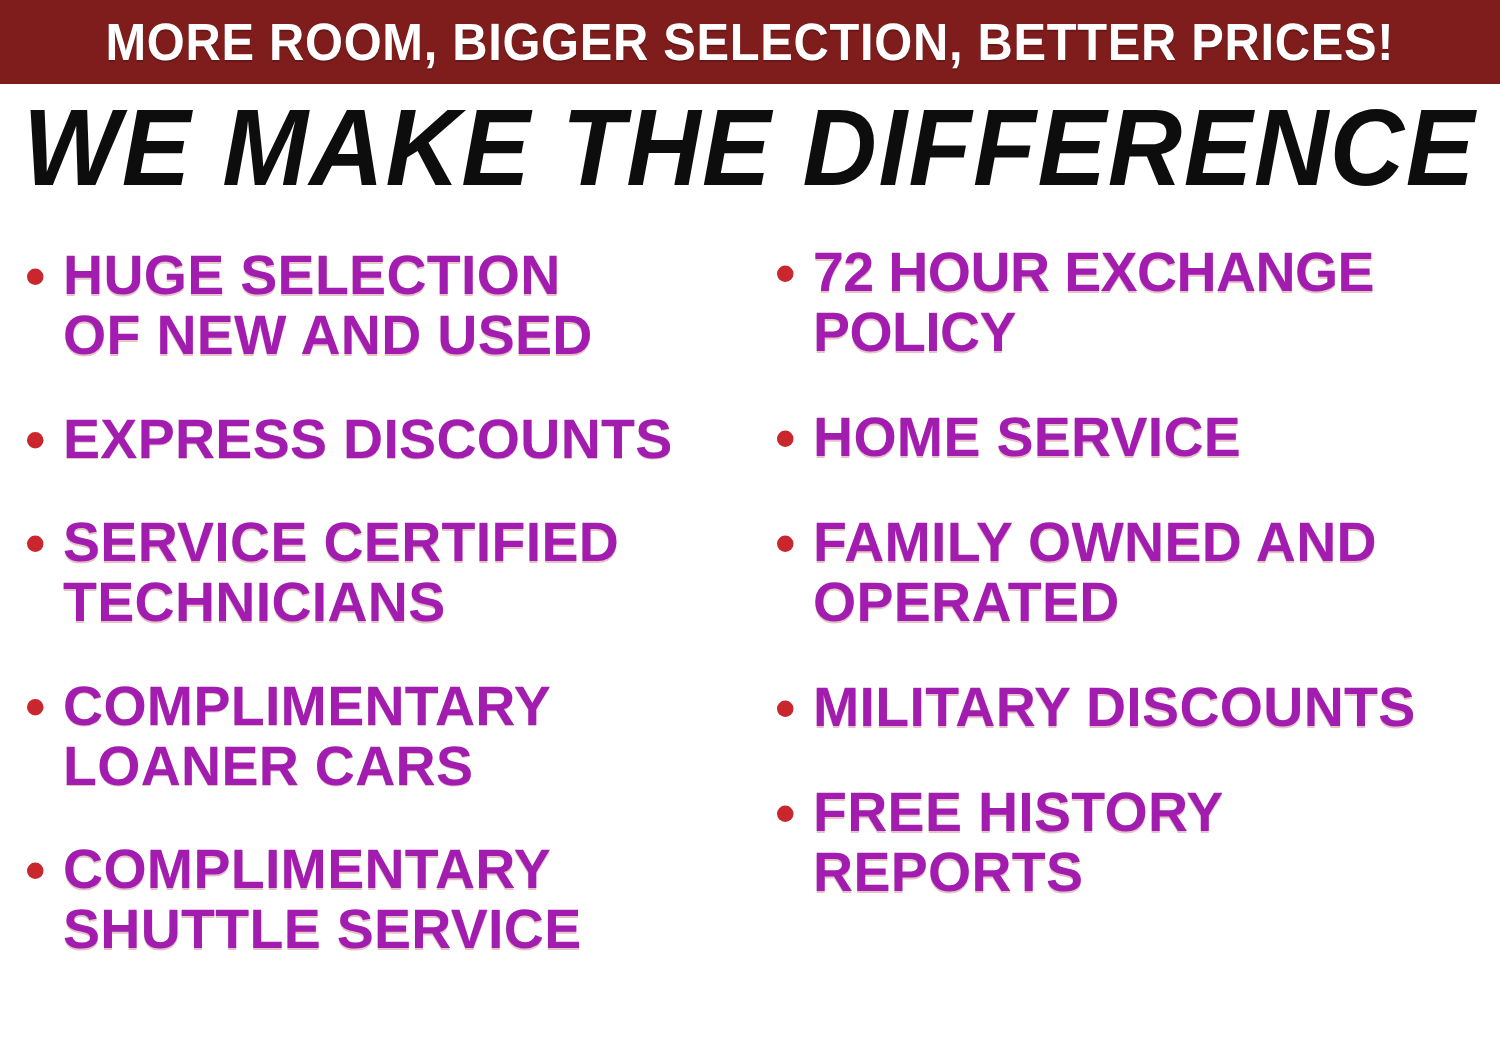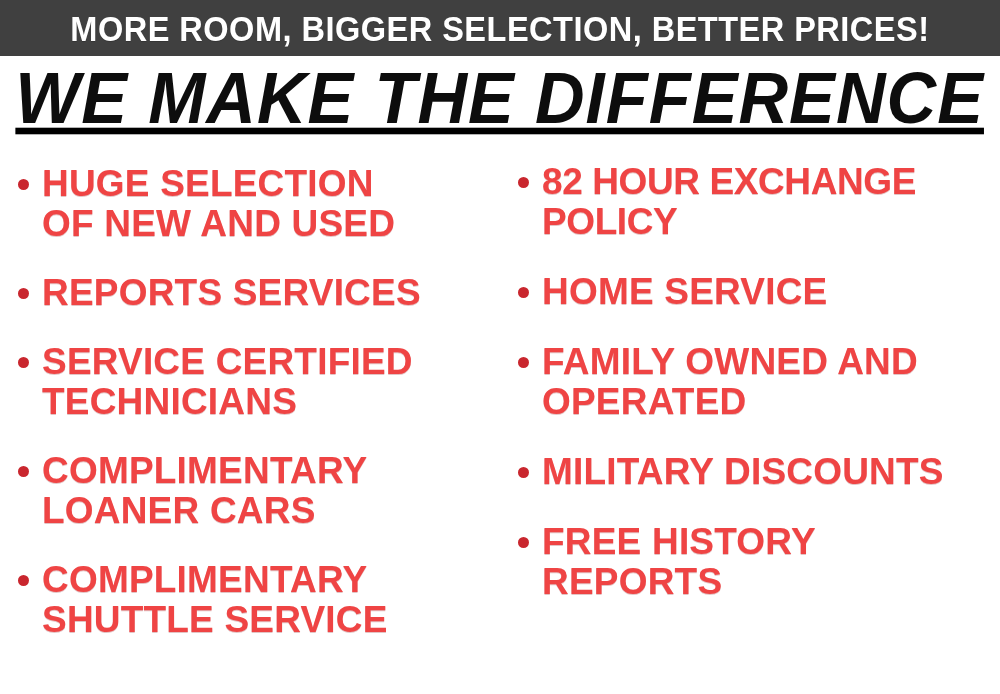--- a/index.html
+++ b/index.html
@@ -15,21 +15,21 @@
     position: relative;
   }
 
   
   #top-banner {
     position: absolute;
     left: 0;
     top: 0;
     width: 1000px;
     height: 56px;
-    background: #404040;
+    background: #7f1d1d;
     display: flex;
     align-items: center;
     justify-content: center;
     box-sizing: border-box;
   }
   #banner-text {
     color: #ffffff;
     font-family: "Liberation Sans Narrow", "Liberation Sans", sans-serif;
     font-weight: bold;
     font-size: 35px;
@@ -44,21 +44,20 @@
   
   #headline-wrap {
     position: absolute;
     left: 0;
     top: 62px;
     width: 1000px;
     height: 72px;
     display: flex;
     align-items: center;
     justify-content: center;
-    text-decoration: underline;
   }
   #headline {
     color: #0d0d0d;
     font-family: "Liberation Sans Narrow", "Liberation Sans", sans-serif;
     font-weight: bold;
     font-style: italic;
     font-size: 66px;
     line-height: 1;
     white-space: nowrap;
     letter-spacing: 1px;
@@ -103,21 +102,21 @@
     flex: 0 0 auto;
     width: 11px;
     height: 11px;
     border-radius: 50%;
     background: #c9262e;
     margin-top: 15px;
     margin-right: 13px;
   }
 
   .bullet-text {
-    color: #ef4444;
+    color: #a21caf;
     font-family: "Liberation Sans Narrow", "Liberation Sans", sans-serif;
     font-weight: bold;
     font-size: 37px;
     line-height: 1.08;
     letter-spacing: 0.2px;
     white-space: pre-line;
     text-shadow: 0 1px 0 rgba(140,20,25,0.25);
   }
   .bullet-text.tight {
     letter-spacing: -0.4px;
@@ -139,21 +138,21 @@
   <div class="column" id="column-left">
 
     <div class="bullet-item">
       <span class="bullet-dot"></span>
       <span class="bullet-text">HUGE SELECTION
 OF NEW AND USED</span>
     </div>
 
     <div class="bullet-item">
       <span class="bullet-dot"></span>
-      <span class="bullet-text">REPORTS SERVICES</span>
+      <span class="bullet-text">EXPRESS DISCOUNTS</span>
     </div>
 
     <div class="bullet-item">
       <span class="bullet-dot"></span>
       <span class="bullet-text">SERVICE CERTIFIED
 TECHNICIANS</span>
     </div>
 
     <div class="bullet-item">
       <span class="bullet-dot"></span>
@@ -166,21 +165,21 @@
       <span class="bullet-text">COMPLIMENTARY
 SHUTTLE SERVICE</span>
     </div>
 
   </div>
 
   <div class="column" id="column-right">
 
     <div class="bullet-item">
       <span class="bullet-dot"></span>
-      <span class="bullet-text tight">82 HOUR EXCHANGE
+      <span class="bullet-text tight">72 HOUR EXCHANGE
 POLICY</span>
     </div>
 
     <div class="bullet-item">
       <span class="bullet-dot"></span>
       <span class="bullet-text">HOME SERVICE</span>
     </div>
 
 
     <div class="bullet-item">

